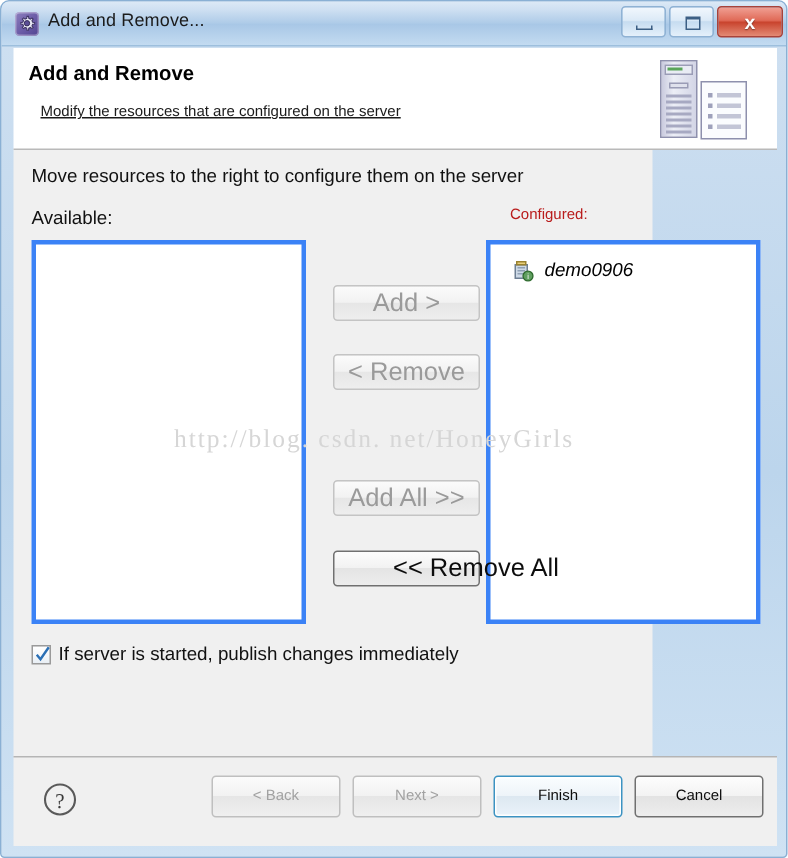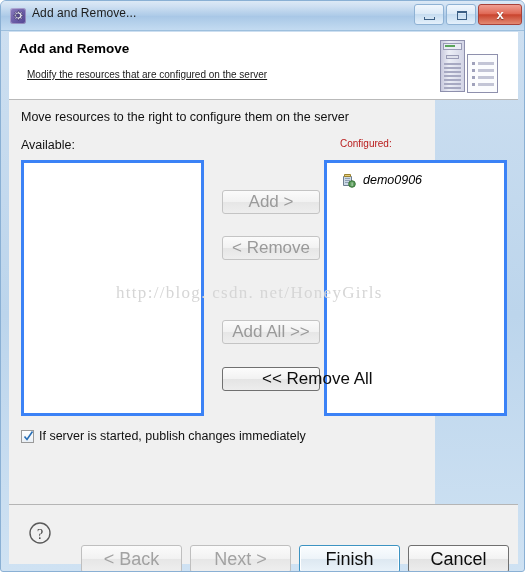--- a/index.html
+++ b/index.html
@@ -344,32 +344,31 @@
     left: 18px; top: 15px;
     width: 26px; height: 26px;
   }
   .foot-btns {
     position: absolute;
     right: 9px; top: 12px;
     display: flex;
     gap: 8px;
   }
   .fbtn {
-    width: 101px;
+    width: 86px;
     height: 28px;
     box-sizing: border-box;
-    font-size: 18px;
+    font-size: 10px;
     text-align: center;
     line-height: 26px;
     border-radius: 3px;
     border: 1px solid #bfbfbf;
     background: linear-gradient(to bottom, #fbfbfb 0%, #f2f2f2 48%, #e6e6e6 50%, #efefef 100%);
     color: #a2a2a2;
     white-space: nowrap;
-    margin-top: 28px;
   }
   .fbtn.enabled {
     border: 1px solid #707070;
     color: #0d0d0d;
     background: linear-gradient(to bottom, #fdfdfd 0%, #f3f3f3 48%, #e3e3e3 50%, #ededed 100%);
   }
   .fbtn.default {
     border: 1px solid #3c93c2;
     color: #0d0d0d;
     box-shadow: inset 0 0 0 1px #ffffff;

